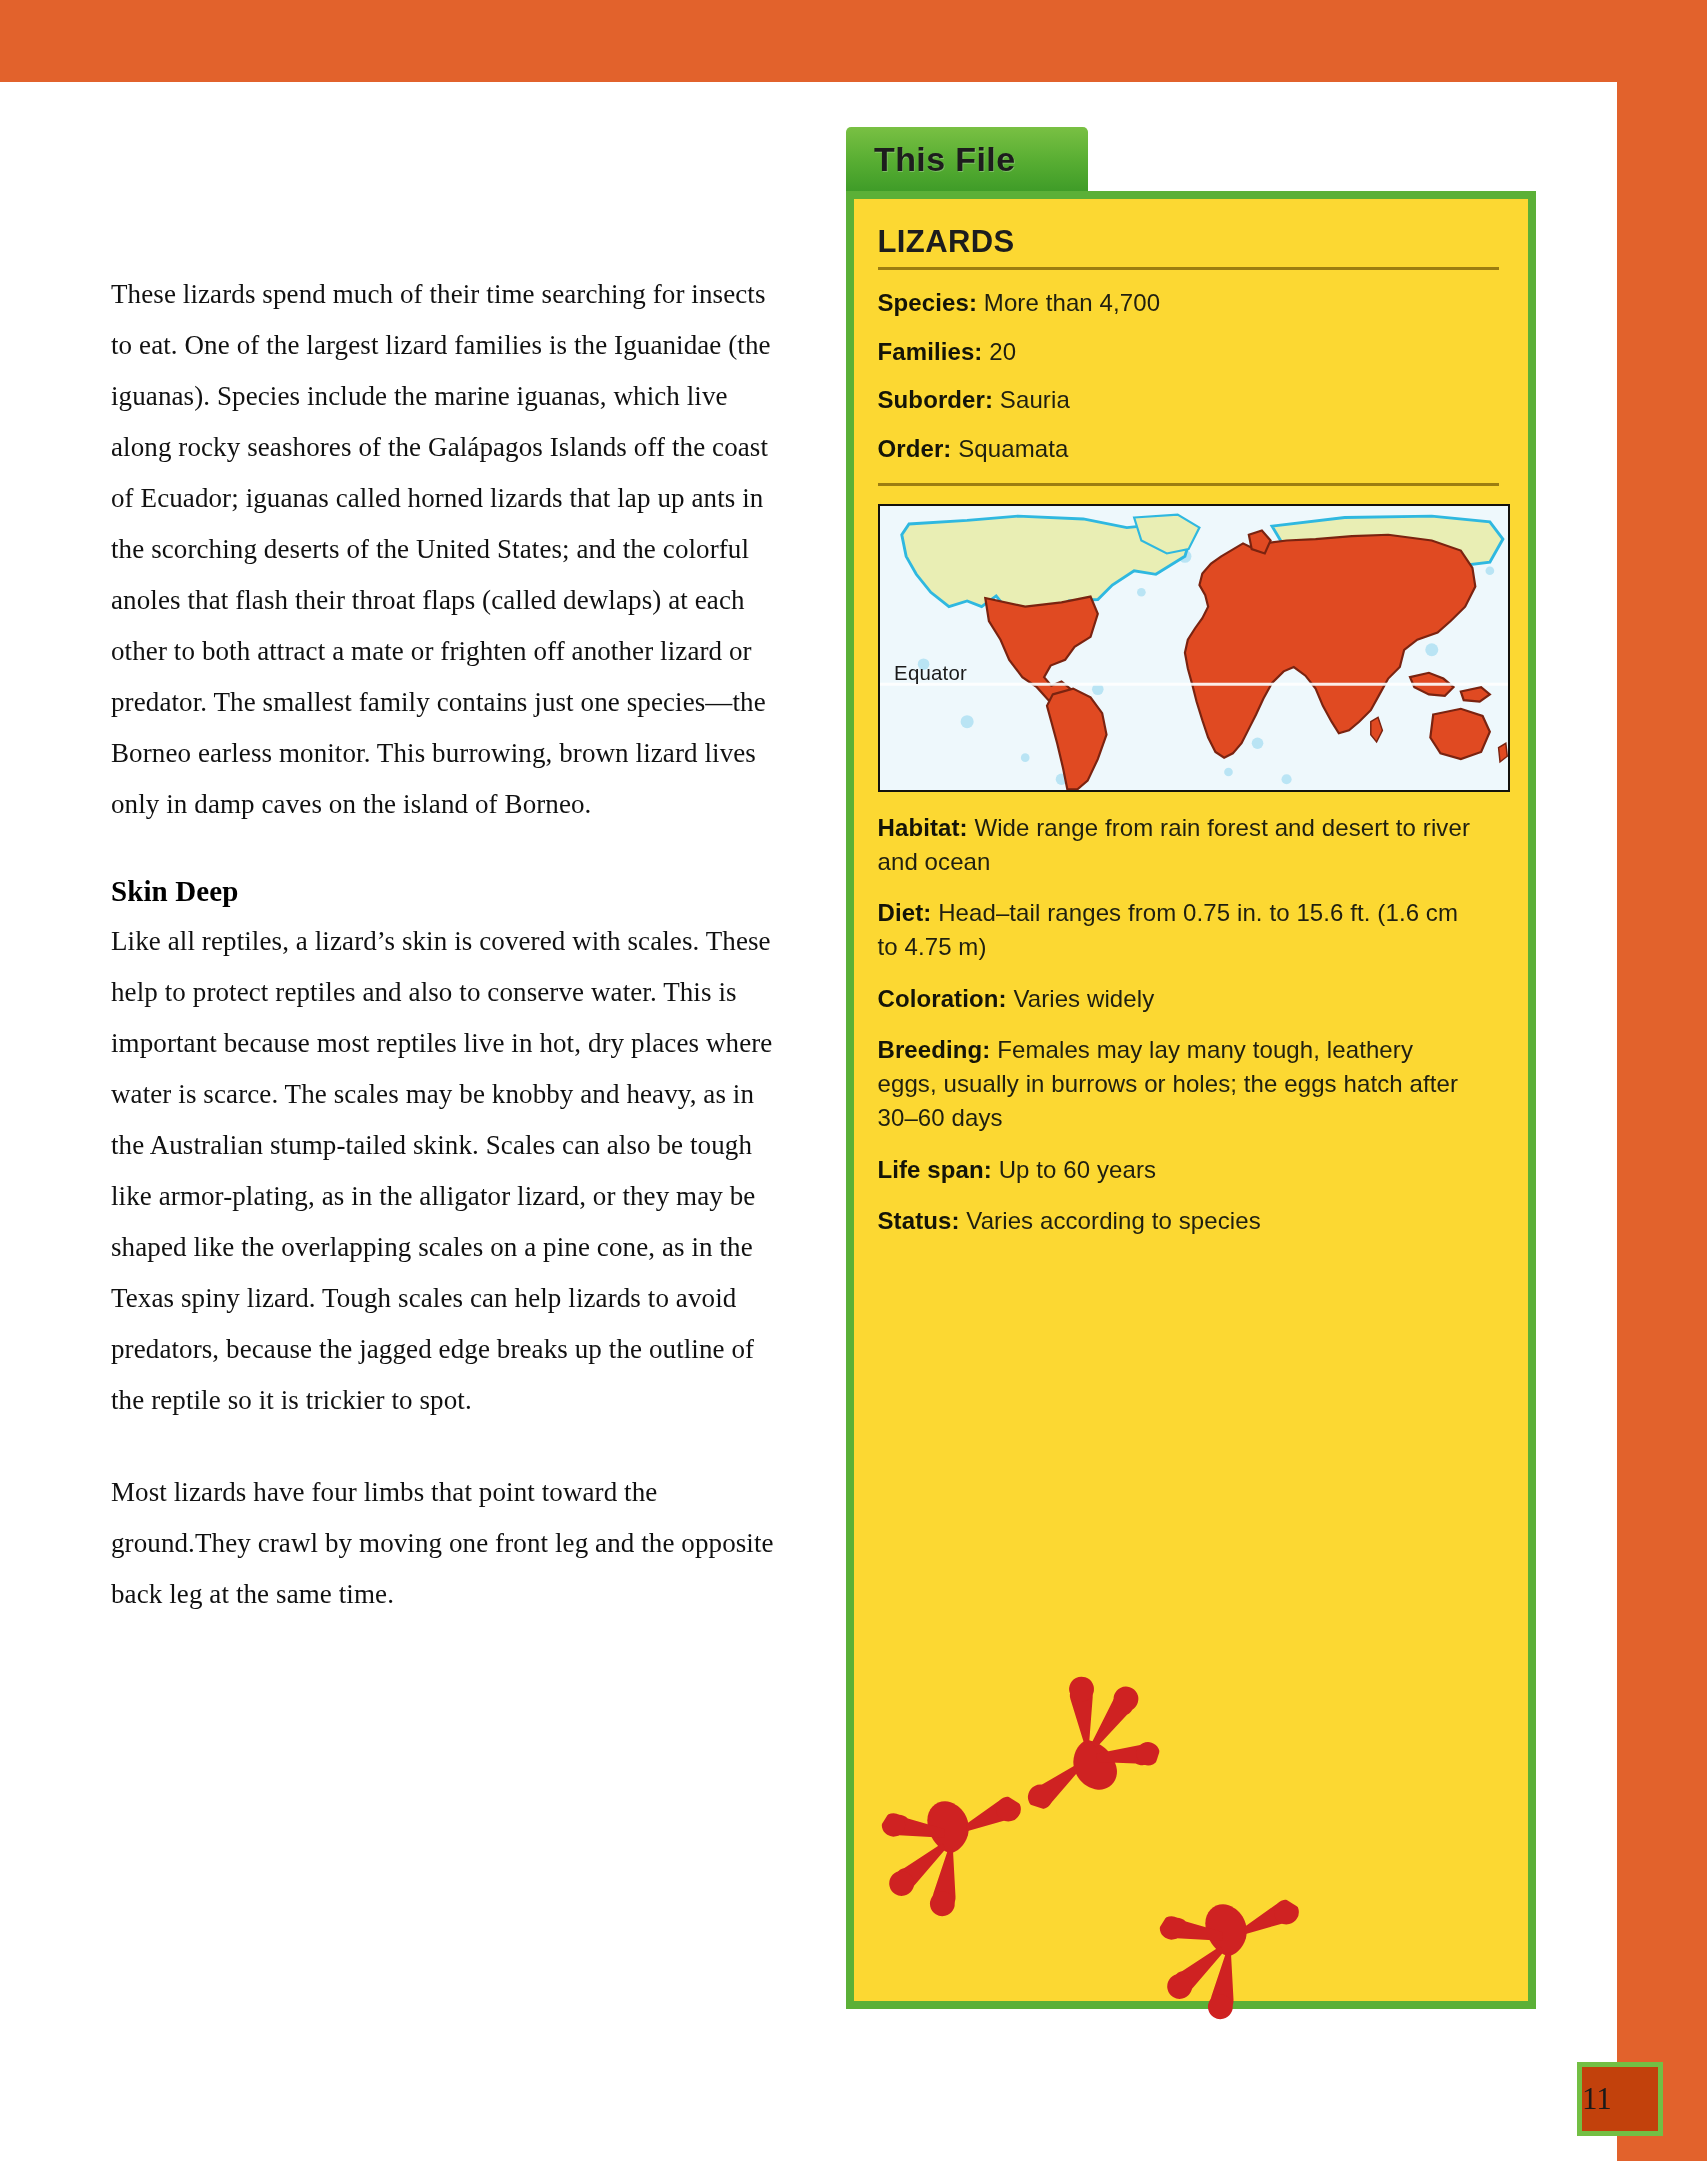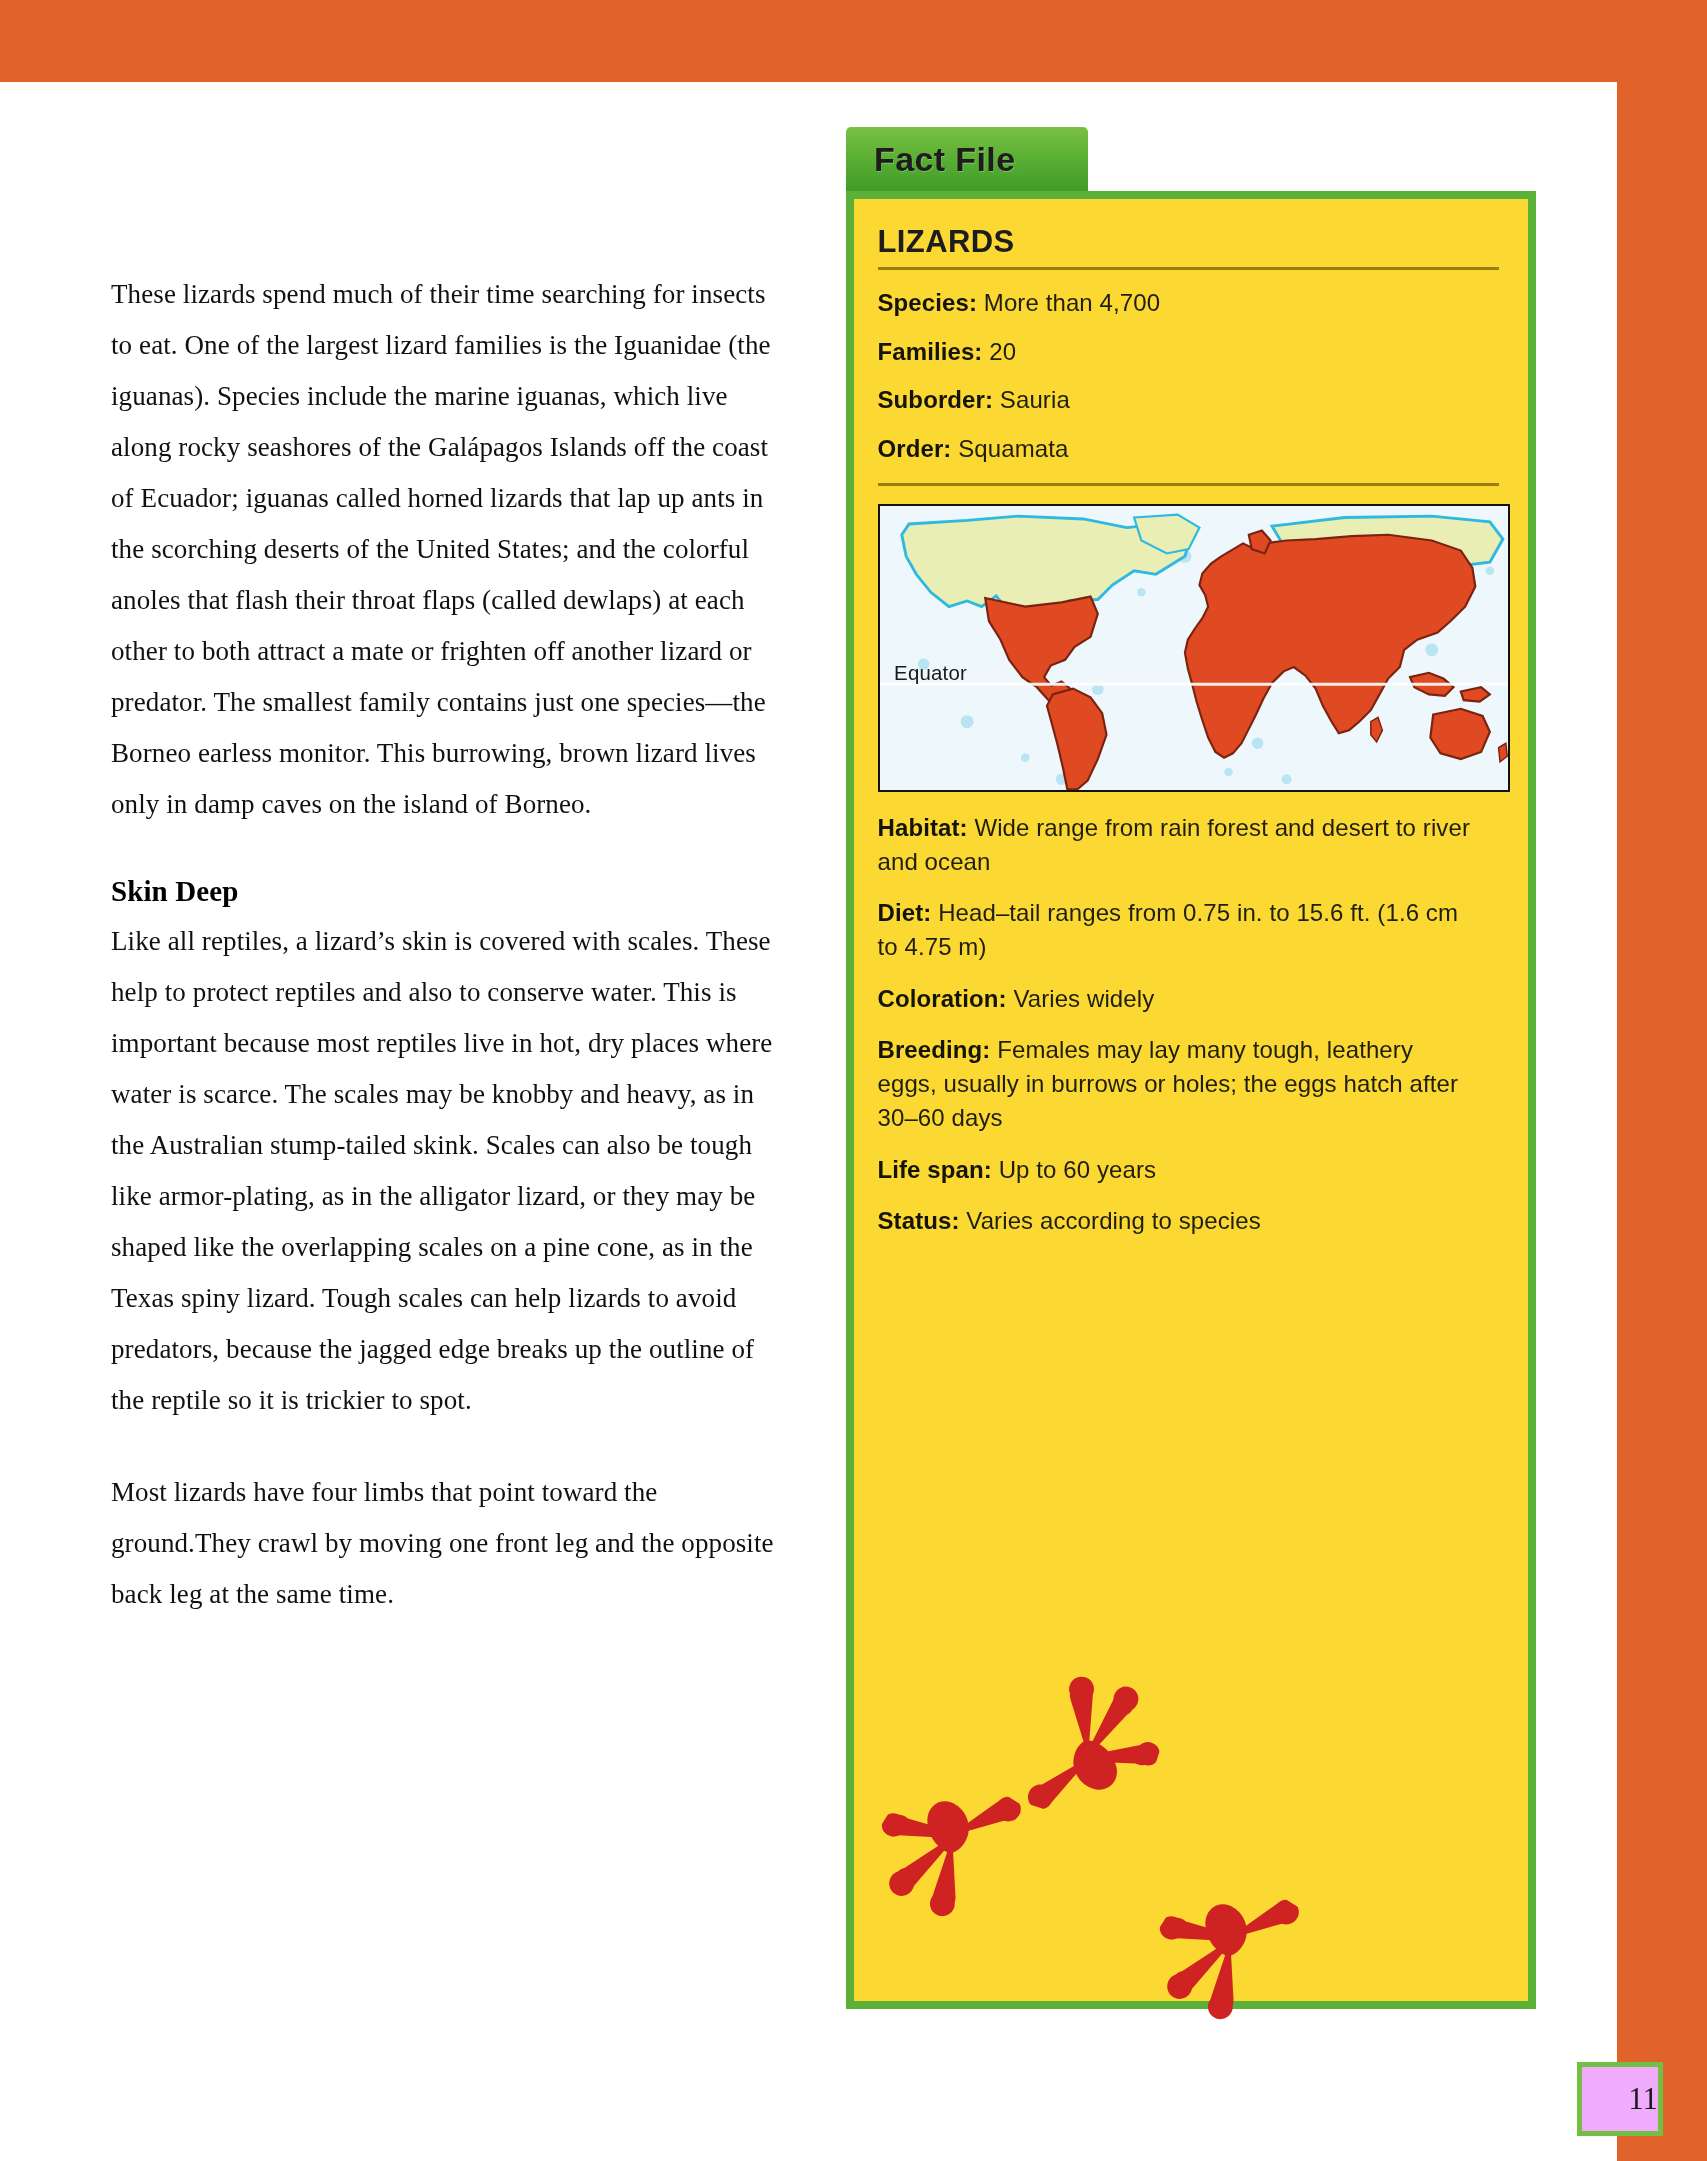--- a/index.html
+++ b/index.html
@@ -158,26 +158,26 @@
   #footprint-2 { left: 876px; top: 1774px; transform: rotate(-148deg); }
   #footprint-3 { left: 1154px; top: 1877px; transform: rotate(-148deg); }
 
   
   #page-number-box {
     position: absolute;
     left: 1577px;
     top: 2062px;
     width: 86px;
     height: 74px;
-    background: #f0abfc;
+    background: #c2410c;
     border: 5.1px solid #73bf44;
     box-sizing: border-box;
     display: flex;
     align-items: center;
-    justify-content: flex-end;
+    justify-content: flex-start;
   }
   #page-number {
     font-family: "Liberation Serif", serif;
     font-size: 31px;
     color: #1a1a1a;
   }
 </style>
 </head>
 <body>
 
@@ -191,21 +191,21 @@
 
   <h2 class="section-head">Skin Deep</h2>
   <p class="body-para tight-para">Like all reptiles, a lizard’s skin is covered with scales. These help to protect reptiles and also to conserve water. This is important because most reptiles live in hot, dry places where water is scarce. The scales may be knobby and heavy, as in the Australian stump-tailed skink. Scales can also be tough like armor-plating, as in the alligator lizard, or they may be shaped like the overlapping scales on a pine cone, as in the Texas spiny lizard. Tough scales can help lizards to avoid predators, because the jagged edge breaks up the outline of the reptile so it is trickier to spot.</p>
 
   <p class="body-para">Most lizards have four limbs that point toward the ground.They crawl by moving one front leg and the opposite back leg at the same time.</p>
 </div>
 
 <div id="fact-file">
 
   <div id="fact-tab">
-    <span id="fact-tab-label">Fact File</span>
+    <span id="fact-tab-label">This File</span>
   </div>
 
   <div id="fact-body">
 
     <div class="ff-title">LIZARDS</div>
     <div class="ff-rule"></div>
 
     <div class="ff-row compact">
       <span class="ff-label">Species:</span>
       <span>More than 4,700</span>

